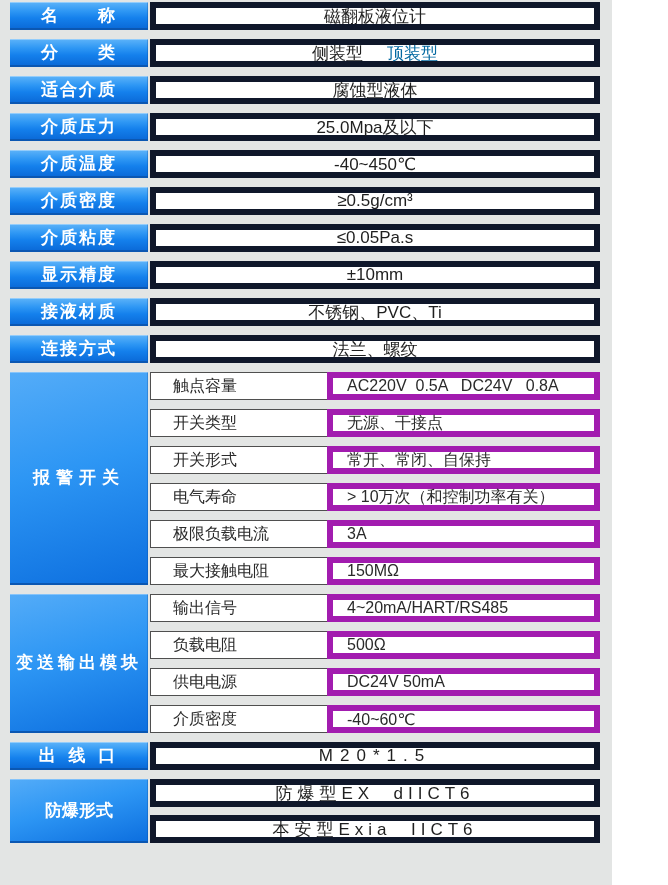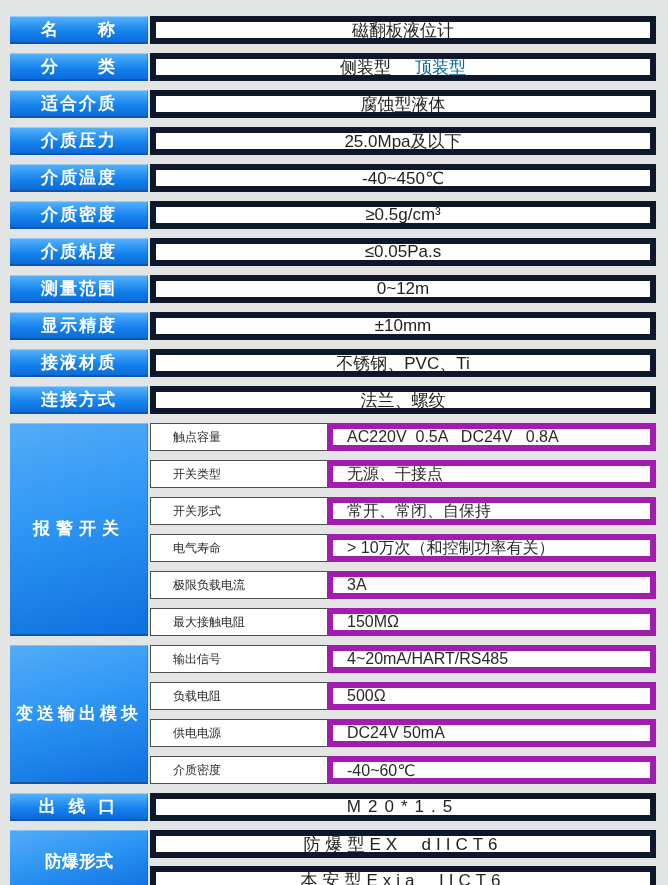--- a/index.html
+++ b/index.html
@@ -1,19 +1,19 @@
 <!DOCTYPE html>
 <html><head>
 <meta charset="utf-8">
 <style>
   html,body{margin:0;padding:0;}
   .page{
-    width:668px;height:885px;background:#e3e5e4;
+    width:612px;height:885px;background:#e3e5e4;
     font-family:"Liberation Sans","DejaVu Sans",sans-serif;
-    box-sizing:border-box;padding-top:16px;overflow:hidden;
+    box-sizing:border-box;padding-top:2px;overflow:hidden;
   }
   .row{display:flex;margin:0 12px 9px 10px;height:28px;}
   .lbl{
     flex:0 0 138px;width:138px;margin-right:2px;box-sizing:border-box;
     color:#fff;font-size:17px;font-weight:bold;letter-spacing:2px;white-space:pre;
     display:flex;align-items:center;justify-content:center;
     background:linear-gradient(180deg,#5db3f9 0%,#2e97f4 35%,#1480ec 62%,#0b6bd9 100%);
     border-bottom:2px solid #0b57b2;
     box-shadow:inset 0 1px 0 rgba(255,255,255,.35), inset -1px 0 0 rgba(0,60,140,.25);
   }
@@ -35,21 +35,21 @@
   }
   .ls6{letter-spacing:6px;}
   .ls4{letter-spacing:4px;}
   .subrows{flex:1;display:flex;flex-direction:column;}
   .subrow{display:flex;height:28px;margin-bottom:9px;}
   .subrow:last-child{margin-bottom:0;}
   .sublbl{
     flex:0 0 177px;width:177px;box-sizing:border-box;background:#fff;
     border:1px solid #4f4f4f;border-right:none;
     display:flex;align-items:center;padding-left:22px;
-    font-size:12px;color:#2a2a2a;white-space:pre;
+    font-size:16px;color:#2a2a2a;white-space:pre;
   }
   .subval{
     flex:1;box-sizing:border-box;background:#fff;border:6px solid #a21caf;
     display:flex;align-items:center;padding-left:14px;
     font-size:16px;color:#2a2a2a;white-space:pre;
   }
   .wideval{letter-spacing:7px;}
   .exprow .cell{letter-spacing:5px;}
   .subrow-plain{height:28px;margin-bottom:8px;display:flex;}
   .subrow-plain:last-child{margin-bottom:0;border-radius:11px;}
@@ -91,24 +91,20 @@
   <div class="row">
     <div class="lbl">介质密度</div>
     <div class="cell">≥0.5g/cm³</div>
   </div>
 
   <div class="row">
     <div class="lbl">介质粘度</div>
     <div class="cell">≤0.05Pa.s</div>
   </div>
 
-  <div class="row">
-    <div class="lbl">测量范围</div>
-    <div class="cell">0~12m</div>
-  </div>
 
   <div class="row">
     <div class="lbl">显示精度</div>
     <div class="cell">±10mm</div>
   </div>
 
   <div class="row">
     <div class="lbl">接液材质</div>
     <div class="cell">不锈钢、PVC、Ti</div>
   </div>

